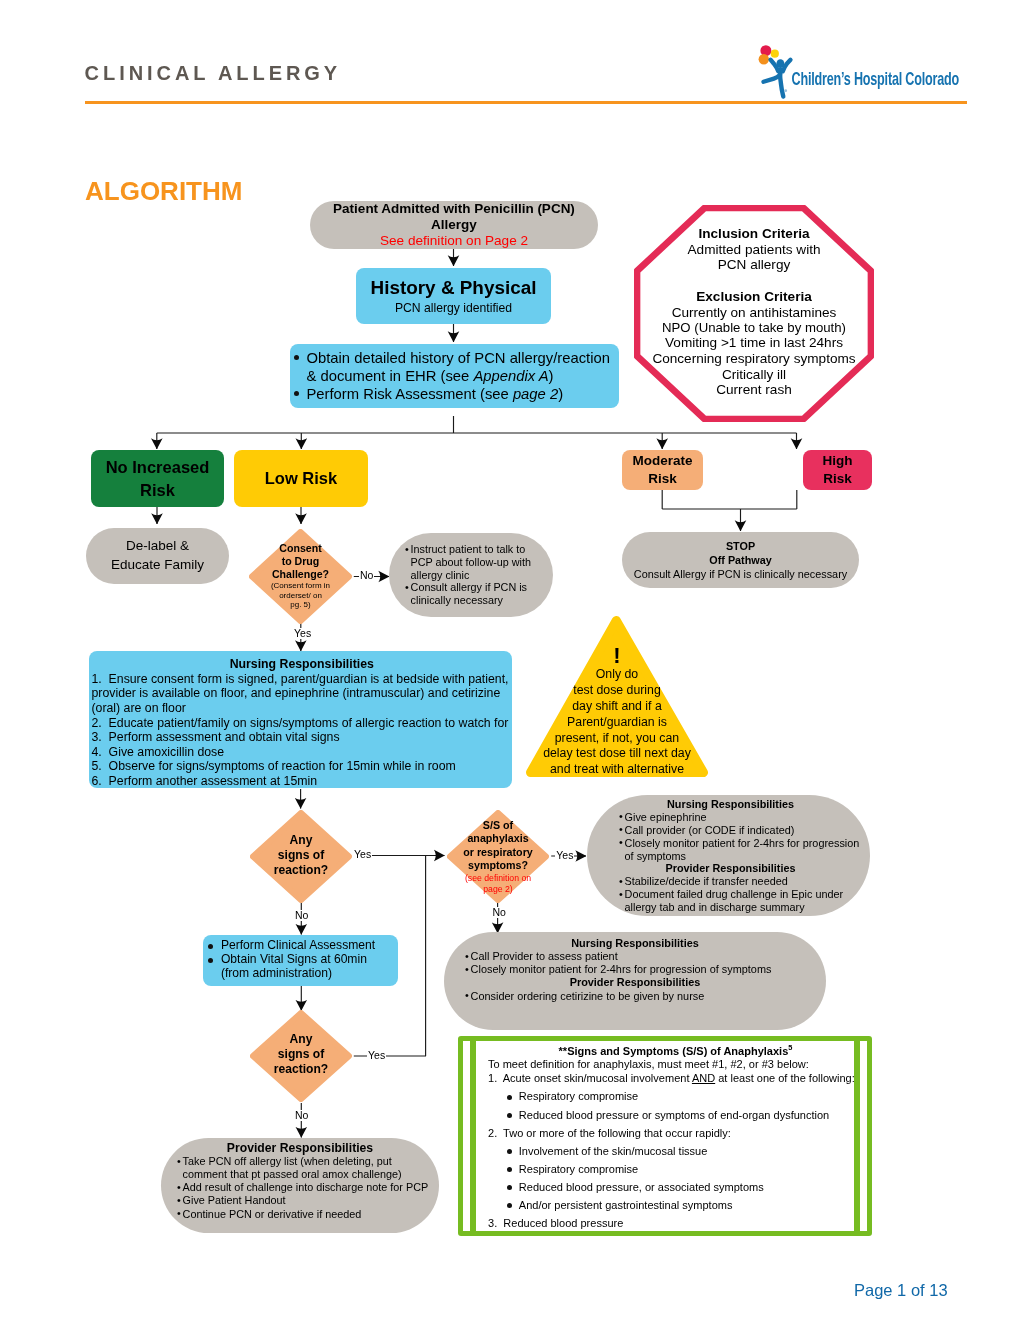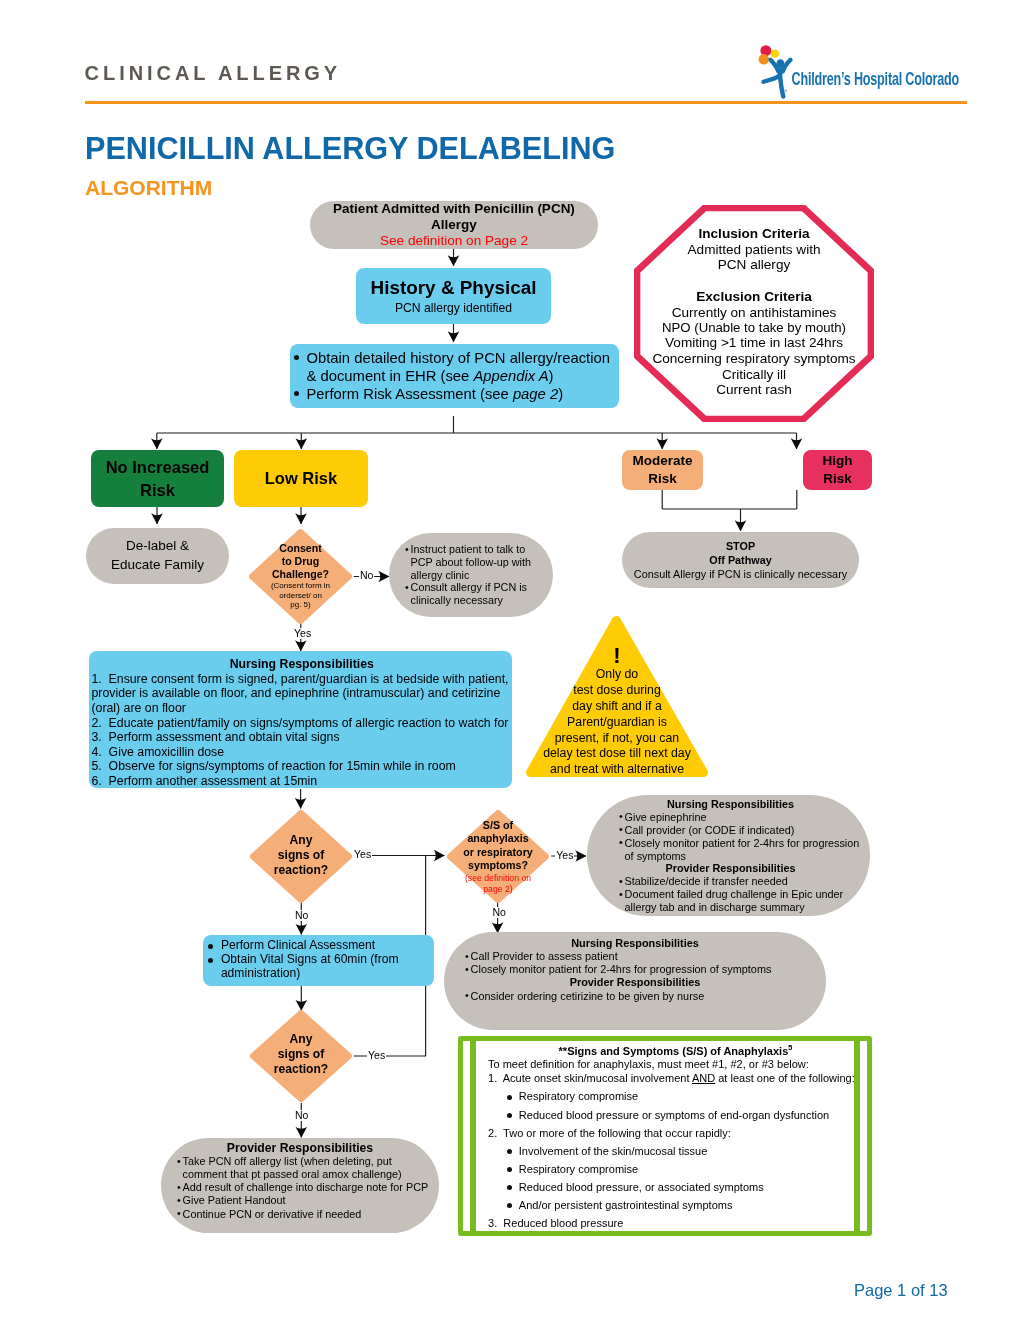--- a/index.html
+++ b/index.html
@@ -11,21 +11,21 @@
     font-family:"Liberation Sans", sans-serif;
     color:#000;
   }
   #page{position:absolute;left:0;top:0;width:1020px;height:1320px;}
   .abs{position:absolute;}
 
   
   #kicker{left:84.6px;top:62px;font-size:20px;font-weight:bold;letter-spacing:3.95px;color:#5E5852;}
   #rule{left:85px;top:101px;width:882px;height:3px;background:#F7941E;}
   #title{left:85px;top:131px;font-size:30.6px;font-weight:bold;color:#1068A8;letter-spacing:0px;}
-  #subtitle{left:85px;top:176px;font-size:21px;font-weight:bold;color:#F7941E;letter-spacing:0px;}
+  #subtitle{left:85px;top:176px;font-size:26px;font-weight:bold;color:#F7941E;letter-spacing:0px;}
   #footer{left:854px;top:1281px;font-size:16.5px;color:#1068A8;}
 
   
   #logo{left:758px;top:44px;width:202px;height:51px;}
   #logo svg{display:block;}
 
   
   .node{position:absolute;display:flex;flex-direction:column;justify-content:center;
         text-align:center;line-height:1.18;}
   .pill{border-radius:999px;background:#C5C0BA;}
@@ -50,21 +50,20 @@
   ul.sub li:before{content:"";position:absolute;left:1.2px;top:4.2px;width:5px;height:5px;border-radius:50%;background:#111;}
   ul.tight li:before{left:0px;}
 </style>
 </head>
 <body>
 
 <div id="page">
 
   <div class="abs" id="kicker">CLINICAL ALLERGY</div>
   <div class="abs" id="rule"></div>
-  <div class="abs" id="title">PENICILLIN ALLERGY DELABELING</div>
   <div class="abs" id="subtitle">ALGORITHM</div>
 
   <div class="abs" id="logo">
     <svg width="202" height="51" viewBox="0 0 202 51" overflow="visible" xmlns="http://www.w3.org/2000/svg">
       <g>
         <circle cx="7.9" cy="6.7" r="5.5" fill="#E31B4B"></circle>
         <circle cx="16.8" cy="9.7" r="4.1" fill="#FDD309"></circle>
         <circle cx="5.8" cy="15.2" r="5.2" fill="#F3901D"></circle>
       </g>
       <g fill="none" stroke="#1673B0" stroke-linecap="round" stroke-linejoin="round">
@@ -275,21 +274,21 @@
       <li>Stabilize/decide if transfer needed</li>
       <li>Document failed drug challenge in Epic under allergy tab and in discharge summary</li>
     </ul>
   </div>
 
   <div class="elab" style="left:353px;top:849px;">Yes</div>
   <div class="elab" style="left:294px;top:910px;">No</div>
   <div class="elab" style="left:555.3px;top:850px;">Yes</div>
   <div class="elab" style="left:491.5px;top:907px;">No</div>
 
-  <div class="abs rrect blue" style="left:203.1px;top:934.6px;width:231px;height:51px;padding:3px 2px 0 3.1px;justify-content:flex-start;">
+  <div class="abs rrect blue" style="left:203.1px;top:934.6px;width:195px;height:51px;padding:3px 2px 0 3.1px;justify-content:flex-start;">
     <ul class="bl big" style="font-size:12.14px;line-height:1.186;">
       <li>Perform Clinical Assessment</li>
       <li>Obtain Vital Signs at 60min (from administration)</li>
     </ul>
   </div>
 
   <div class="abs" style="left:250px;top:1010px;width:102px;height:92px;">
     <svg class="abs" width="102" height="92" viewBox="0 0 102 92" style="left:0;top:0;">
       <polygon points="51,3 99,46 51,89 3,46" fill="#F5AE77" stroke="#F5AE77" stroke-width="6" stroke-linejoin="round"></polygon>
     </svg>

